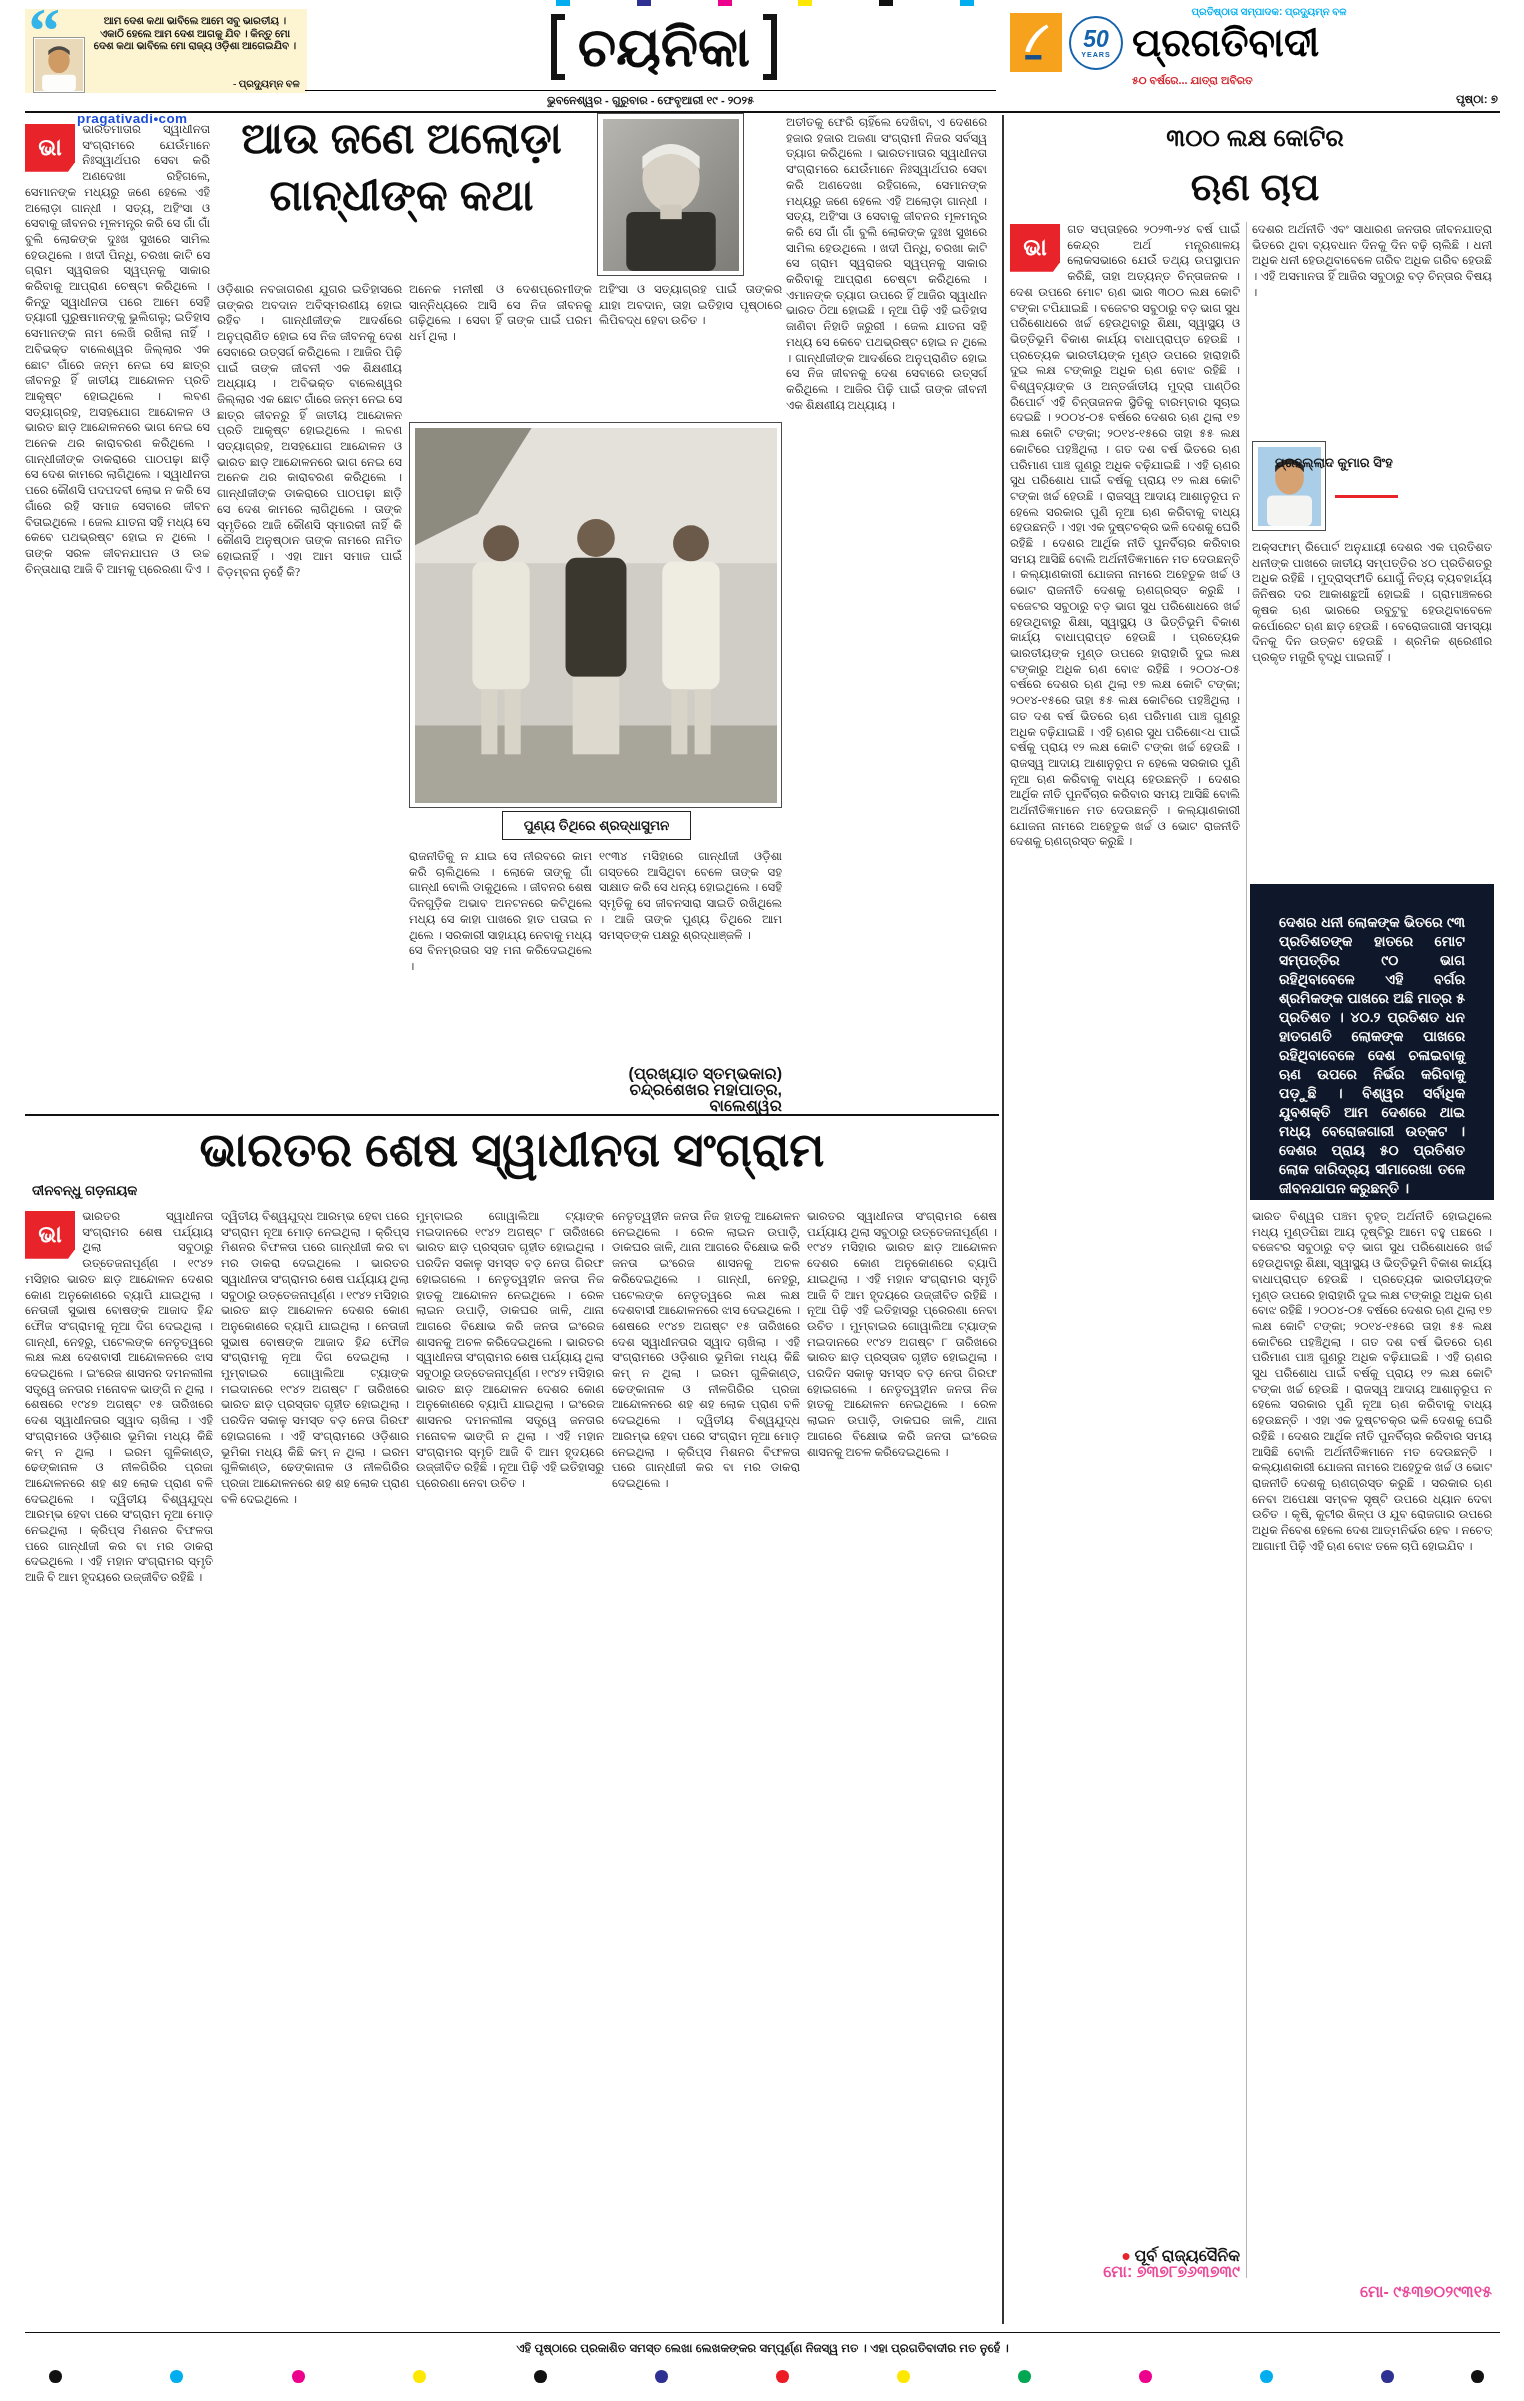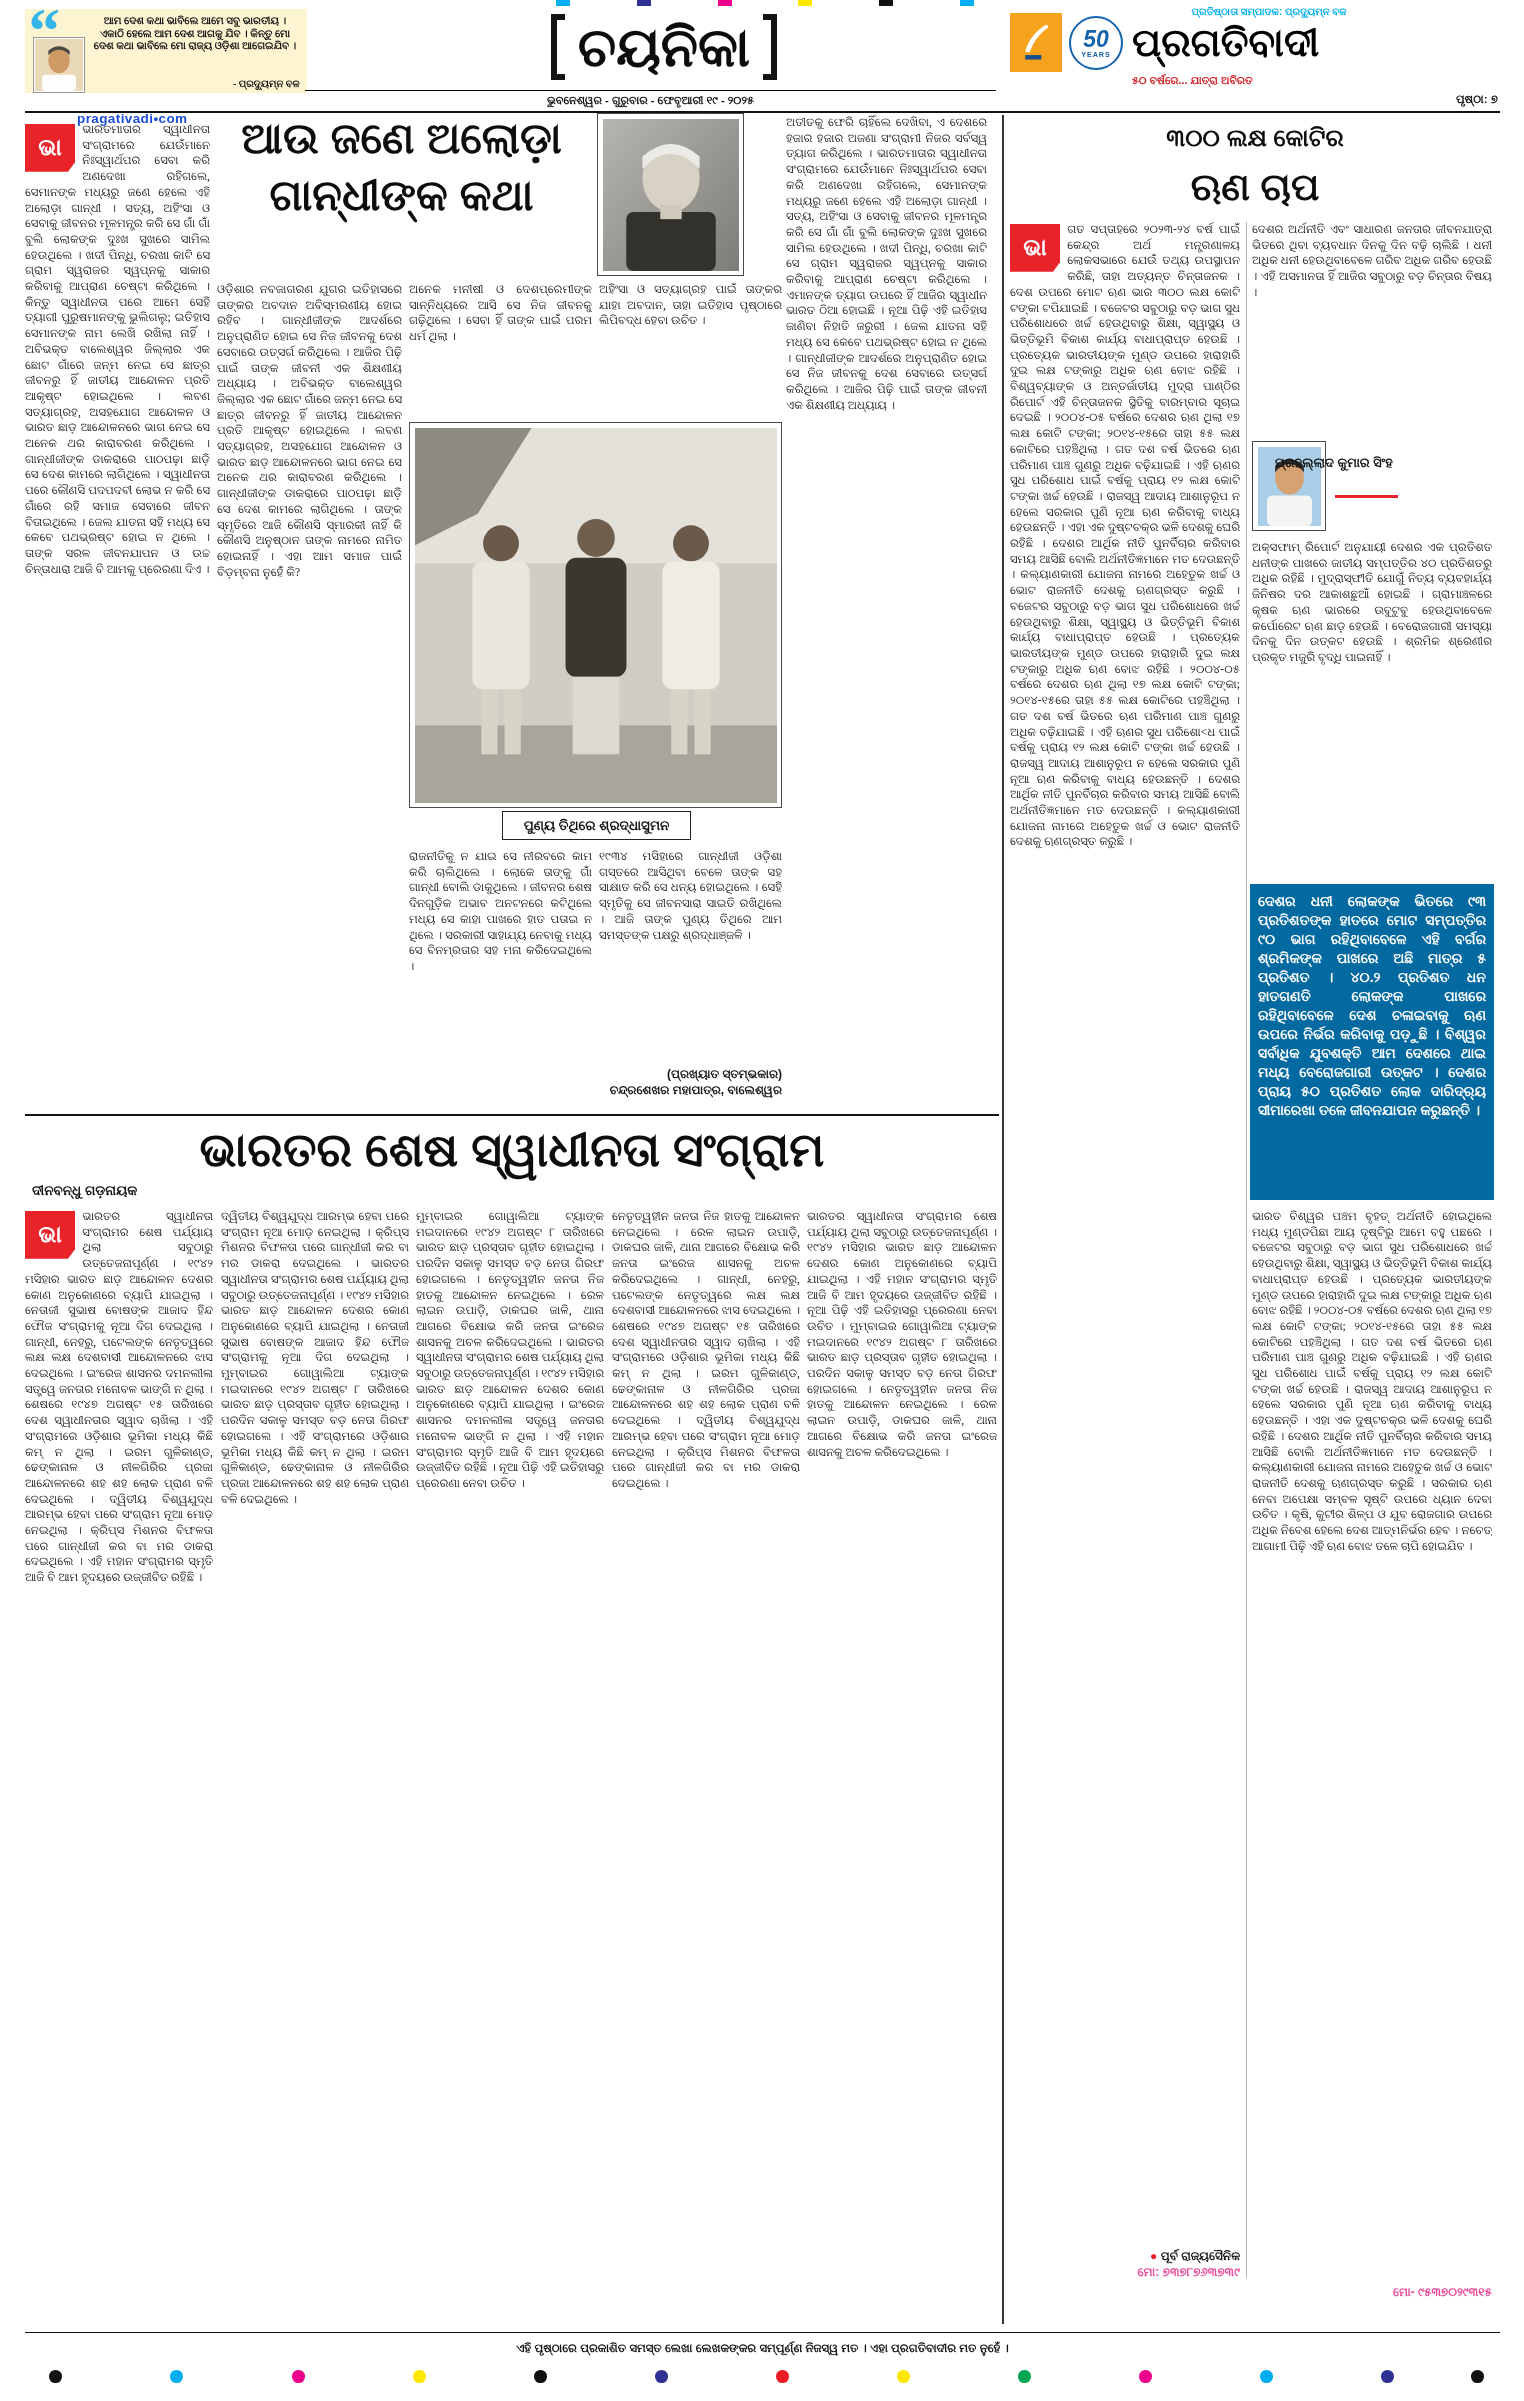--- a/index.html
+++ b/index.html
@@ -8,21 +8,21 @@
   
   .abs{position:absolute;}
   .col{position:absolute;text-align:justify;font-size:11.7px;line-height:15.7px;color:#161616;overflow:hidden;word-break:break-word;}
   .headline{position:absolute;font-family:"Liberation Sans", sans-serif;font-weight:700;color:#0d0d0d;text-align:center;letter-spacing:0;}
   .badge{float:left;width:50px;height:48px;margin:1.8px 7.2px 3.6px 0;background:#e8232a;color:#fff;
          display:flex;align-items:center;justify-content:center;
          font:700 23px/1 "Liberation Sans", sans-serif;
          clip-path:polygon(0 0,100% 0,100% 80%,86% 100%,0 100%);}
   .vrule{position:absolute;background:#333;}
   .hrule{position:absolute;background:#111;}
-  .credit{font-family:"Liberation Sans", sans-serif;font-weight:700;text-align:right;font-size:12px;line-height:16px;}
+  .credit{font-family:"Liberation Sans", sans-serif;font-weight:700;text-align:right;font-size:16px;line-height:16px;}
   .phone{color:#ec4899;}
   .bullet{color:#e8232a;margin-right:3.6px;}
   .photo-frame{position:absolute;background:#fff;border:0.9px solid #4a4a4a;padding:4.5px;box-sizing:border-box;}
   .photo-frame svg{display:block;width:100%;height:100%;}
   
   #quote-box{left:25px;top:9px;width:282px;height:84px;background:#fdf4d2;}
   #quote-mark{position:absolute;left:3.6px;top:-14.4px;font-size:63px;color:#35b4e8;font-family:"Liberation Serif",serif;font-weight:700;}
   #quote-photo{position:absolute;left:9px;top:29px;width:48px;height:52px;border:1.8px solid #fff;outline:0.9px solid #999;}
   #quote-text{position:absolute;left:66px;top:6.3px;width:208px;font-size:10.3px;line-height:12.6px;text-align:center;font-weight:700;}
   #quote-attr{position:absolute;right:7.2px;bottom:2.7px;font-size:10px;font-weight:700;}
@@ -67,22 +67,22 @@
   #d-h2{left:1010px;top:165px;width:490px;font-size:38px;line-height:45px;}
   #dcolA{left:1010px;top:222px;width:230px;height:2015px;}
   #d-credit{left:1010px;top:2248px;width:230px;}
   #vrule-inner{left:1246px;top:222px;width:0.9px;height:2056px;background:#b5b5b5;}
   
   #s-intro{left:1252px;top:222px;width:240px;height:213px;}
   #s-portrait{left:1252px;top:441px;width:74px;height:90px;}
   #s-caption{position:absolute;left:1275px;top:454px;width:160px;font:700 13px/17px "Liberation Sans",sans-serif;}
   #s-caption-rule{position:absolute;left:1335px;top:495px;width:63px;height:2.7px;background:#e8232a;}
   #s-mid{left:1252px;top:540px;width:240px;height:337px;}
-  #pullquote{position:absolute;left:1250px;top:884px;width:244px;height:316px;background:#0369a1;color:#fff;
-             box-sizing:border-box;padding:8px;text-align:justify;
+  #pullquote{position:absolute;left:1250px;top:884px;width:244px;height:316px;background:#0f172a;color:#fff;
+             box-sizing:border-box;padding:29px;text-align:justify;
              font:700 14px/19px "Liberation Sans",sans-serif;overflow:hidden;}
   #s-tail{left:1252px;top:1209px;width:240px;height:1067px;}
   #s-phone{left:1252px;top:2284px;width:240px;}
   
   #f-rule{left:25px;top:1114px;width:974px;height:1.8px;}
   #f-head{left:25px;top:1123px;width:974px;font-size:47px;line-height:54px;}
   #f-byline{left:32px;top:1184px;font:700 13.5px/1 "Liberation Sans",sans-serif;}
   #fc1{left:25px;top:1209px;width:188px;height:1111px;}
   #fc2{left:221px;top:1209px;width:188px;height:1111px;}
   #fc3{left:416px;top:1209px;width:188px;height:1111px;}

